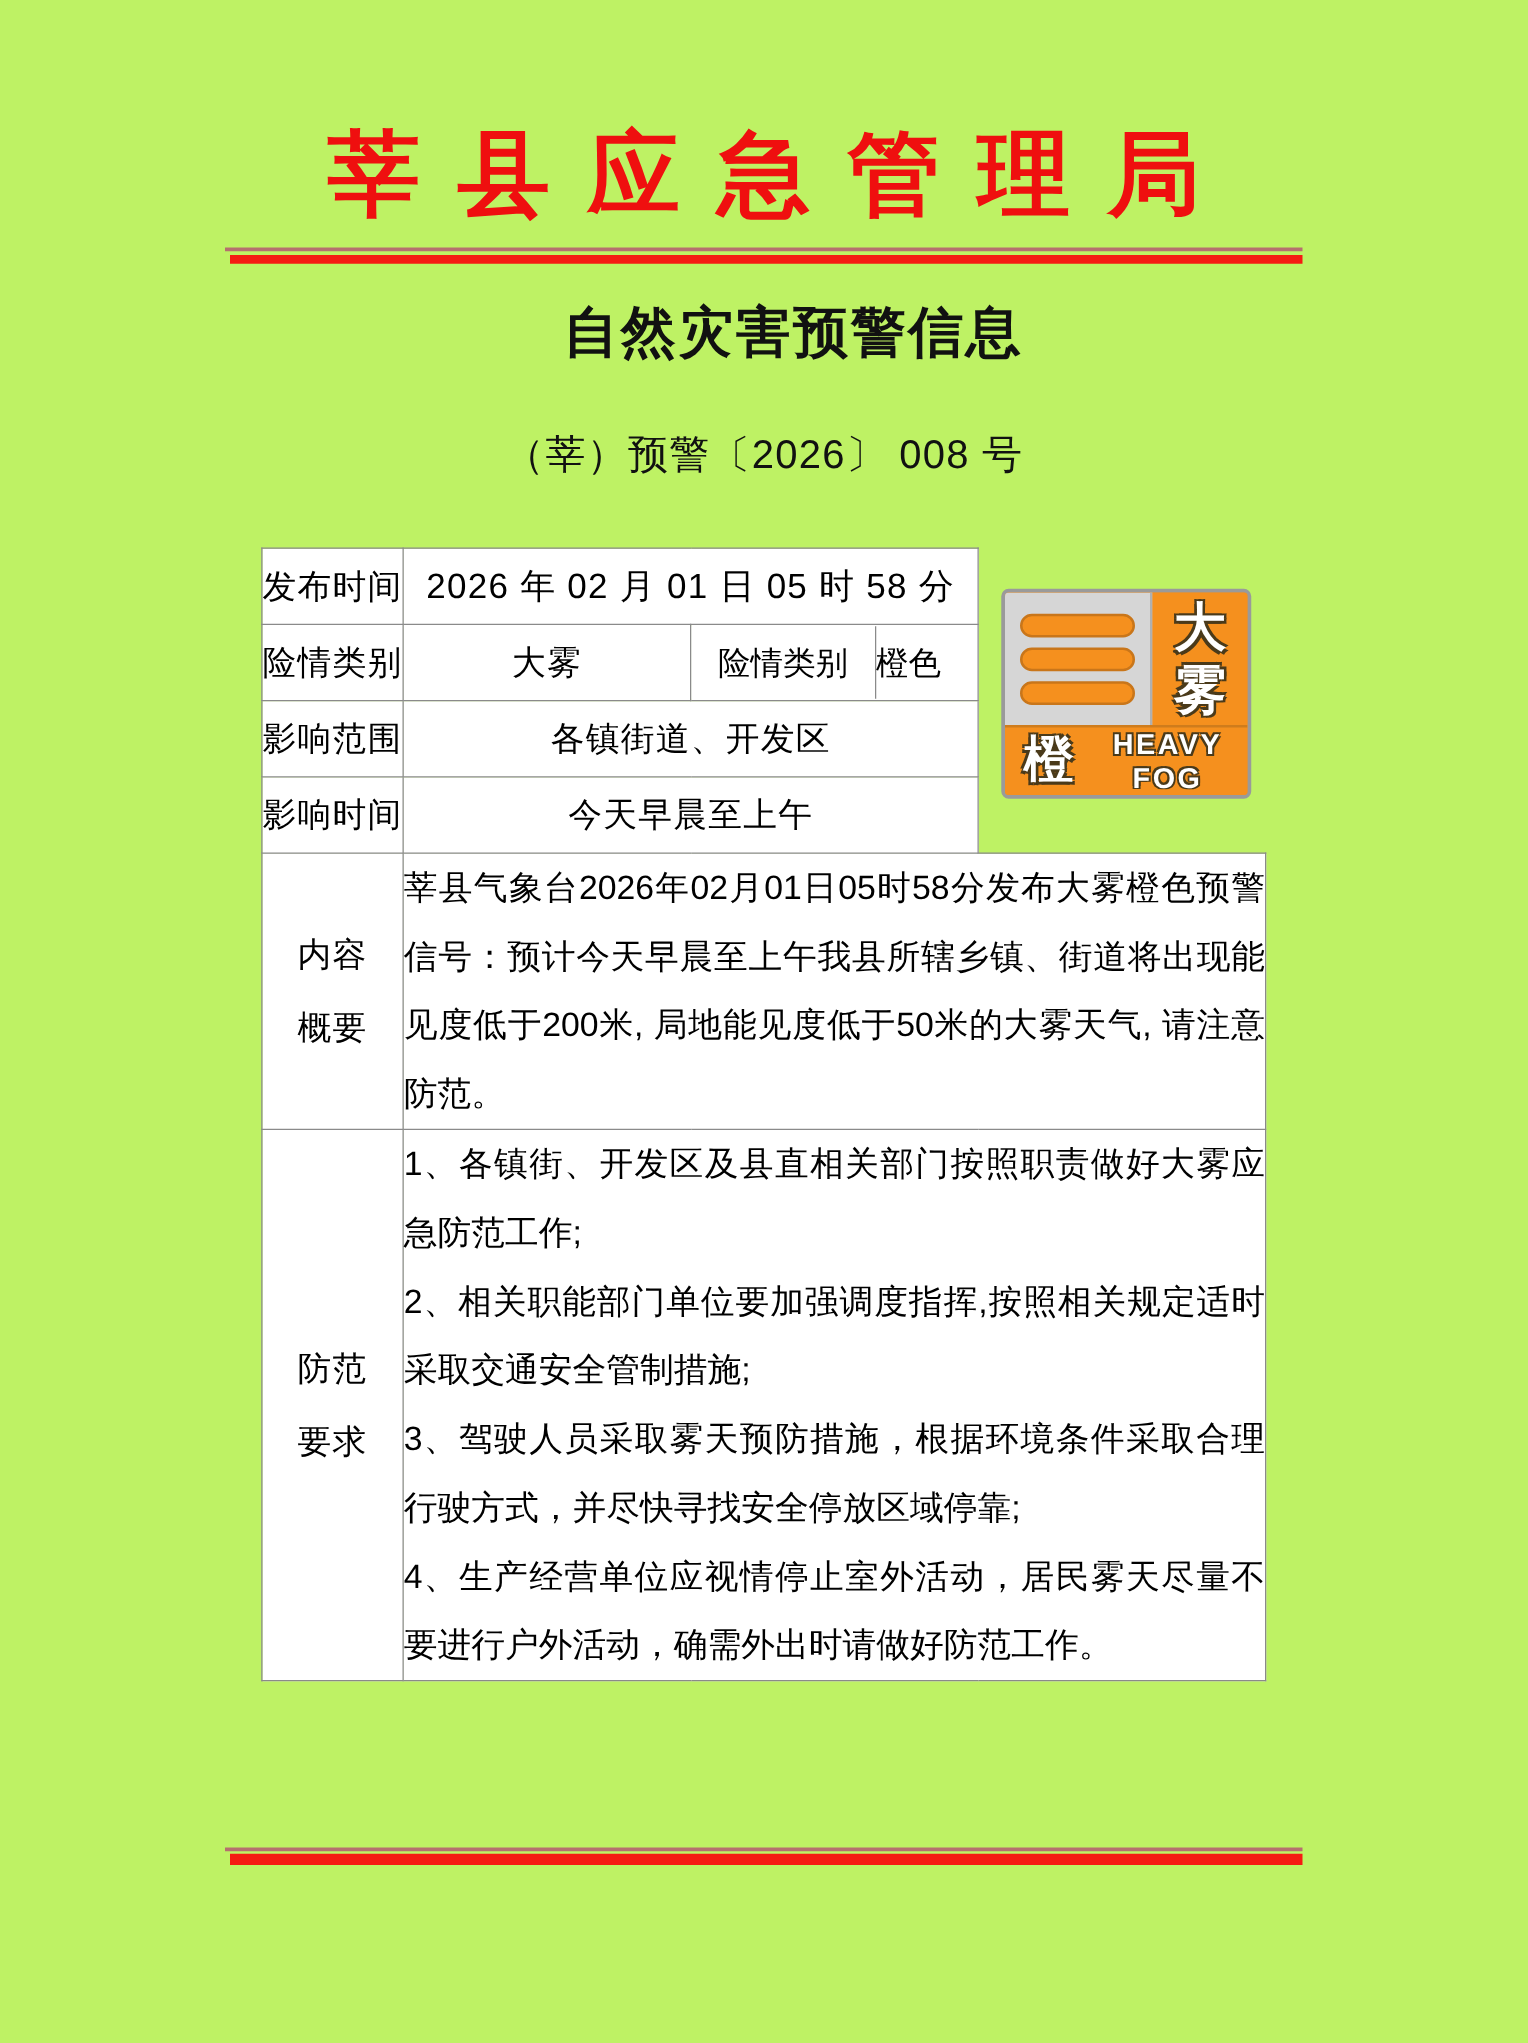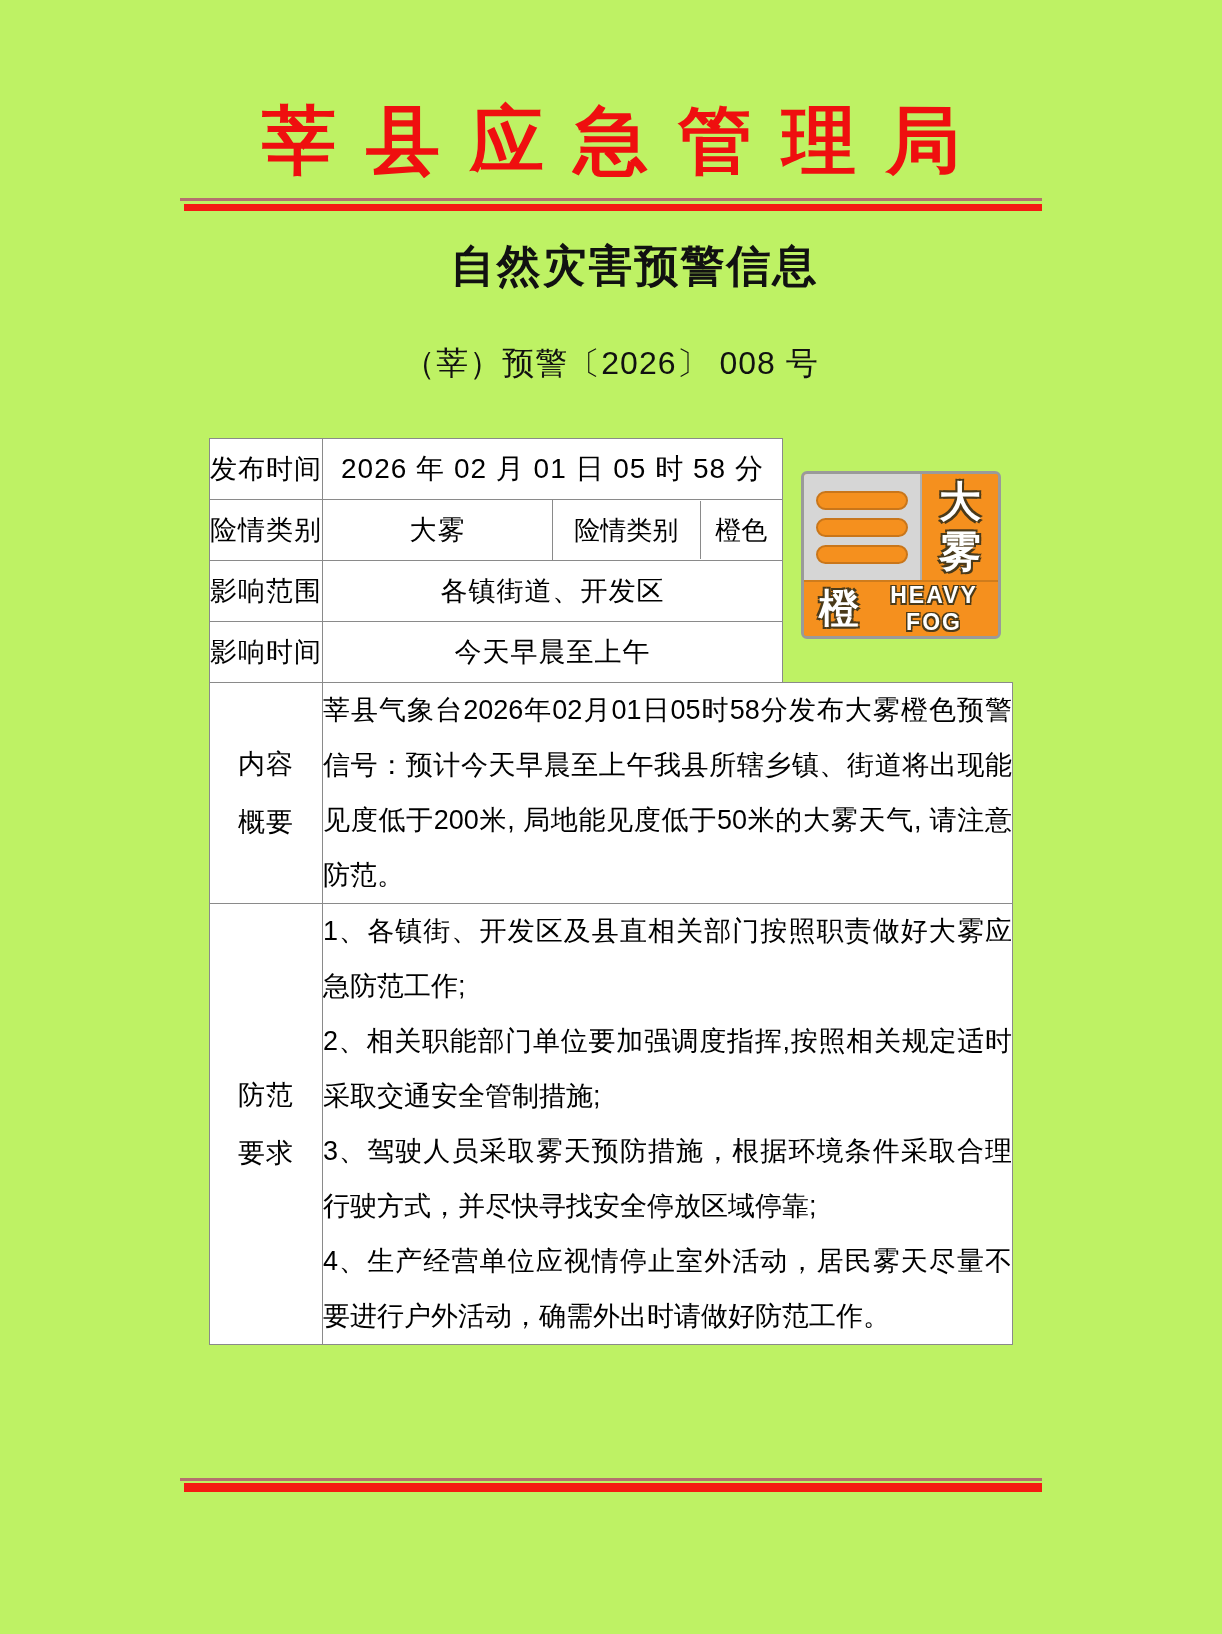--- a/index.html
+++ b/index.html
@@ -107,21 +107,20 @@
     letter-spacing: 1px;
   }
   .val.date { font-size: 28px; }
   .lbl-narrow {
     text-align: center;
     font-size: 26px;
     width: 130px;
     white-space: nowrap;
   }
   .val-narrow {
-    text-align: center;
     font-size: 26px;
     width: 72px;
   }
   .spacer-col { border: none !important; background: transparent !important; }
 
   
   .lbl-stack {
     text-align: center;
     font-size: 27px;
     line-height: 58px;

